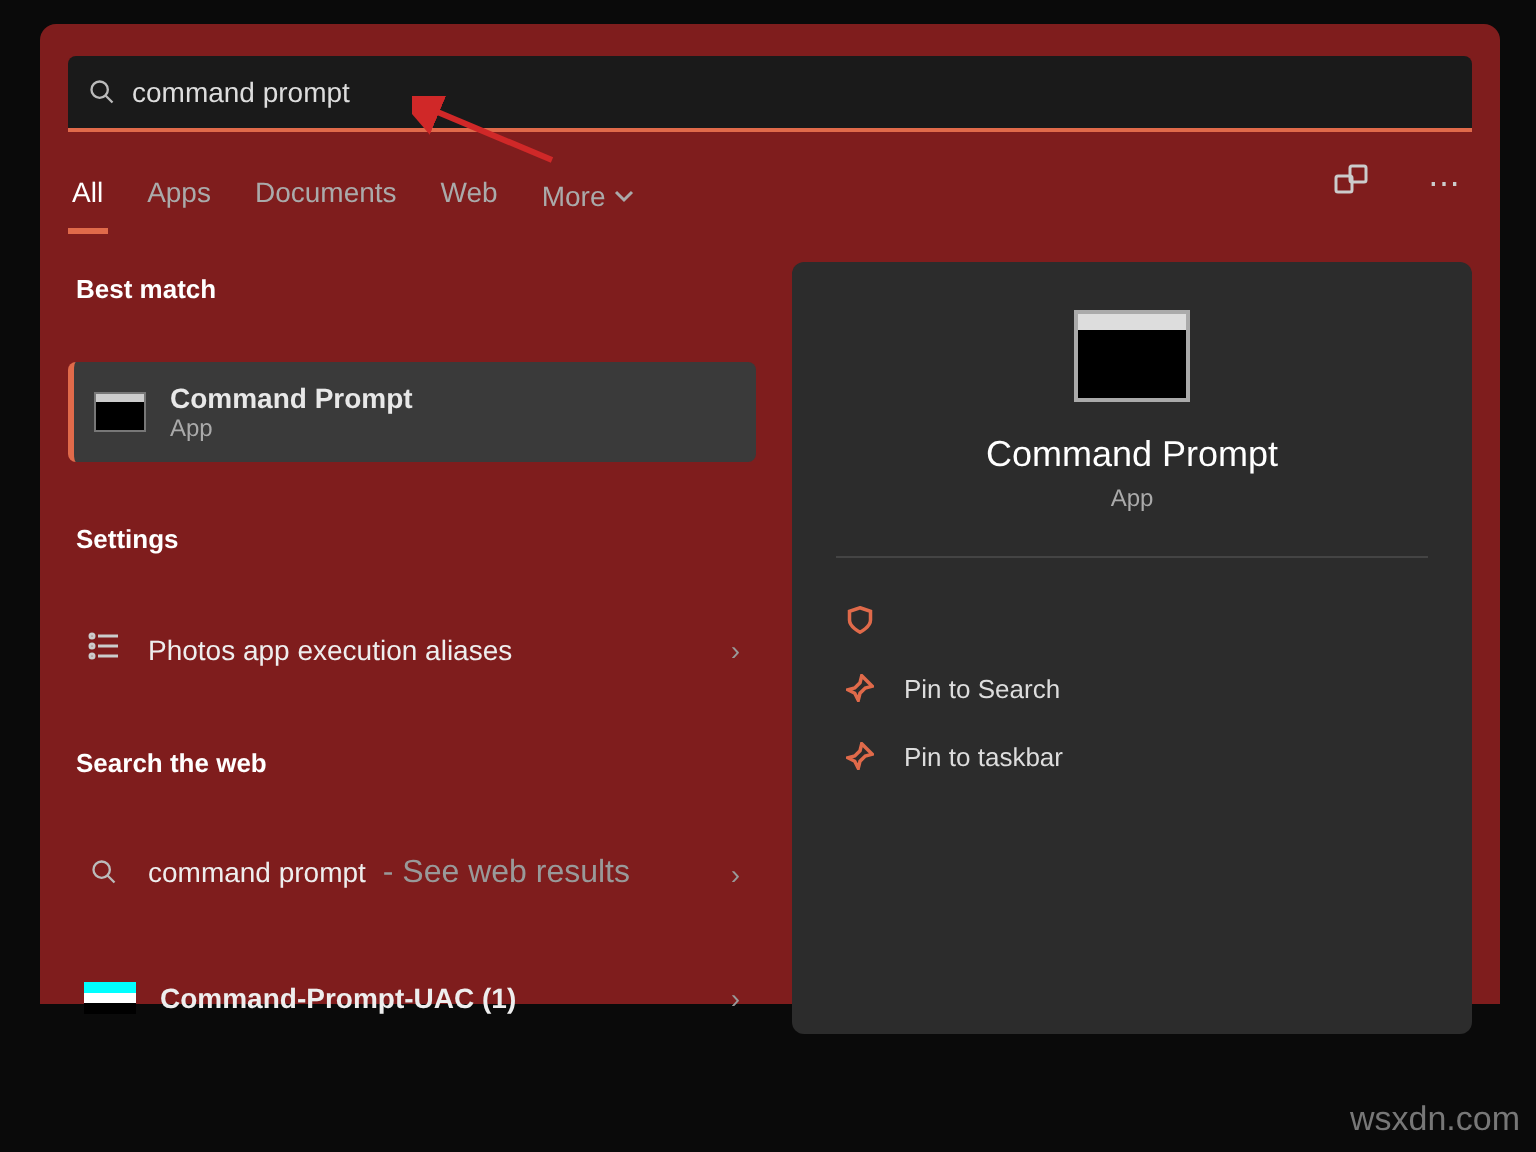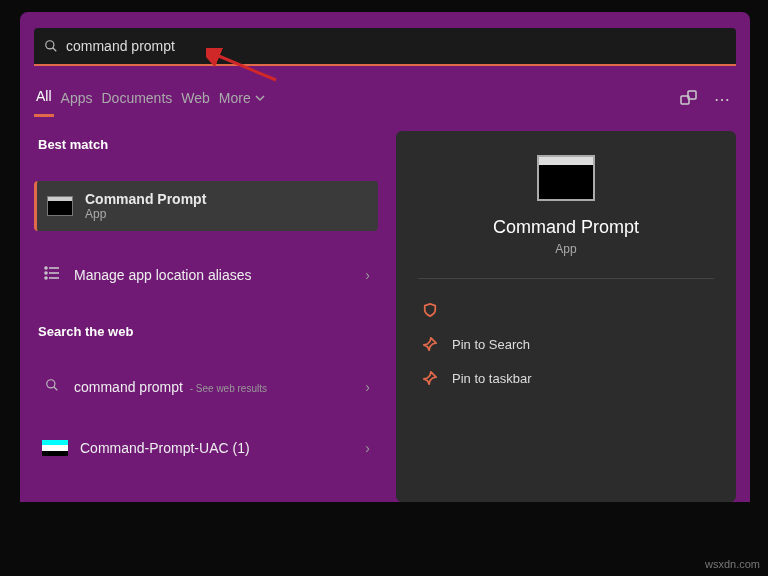--- a/index.html
+++ b/index.html
@@ -9,21 +9,21 @@
     font-family: "Segoe UI", sans-serif;
     color: #e8e8e8;
     font-size: 13px;
     position: relative;
     overflow: hidden;
   }
   .window {
     position: absolute;
     left: 20px; top: 12px;
     width: 730px; height: 490px;
-    background: #701a75;
+    background: #7f1d1d;
     border-radius: 8px 8px 0 0;
     display: flex; flex-direction: column;
   }
   .search-wrap {
     margin: 16px 14px 6px 14px;
     position: relative;
   }
   .search-bar {
     display: flex; align-items: center;
     background: #1a1a1a;
@@ -36,23 +36,23 @@
     background: transparent; border: none; outline: none;
     color: #ddd; font-size: 14px; flex: 1; margin-left: 8px;
   }
   .search-icon-svg { width:14px; height:14px; stroke:#bbb; fill:none; stroke-width:2; }
   .arrow-annot {
     position: absolute;
     left: 172px; top: 20px;
     pointer-events: none;
   }
   .tabs {
-    display: flex; align-items: center;
+    display: flex; 
     padding: 10px 14px 0 14px;
-    gap: 5px;
+    gap: 18px;
   }
   .tab {
     font-size: 14px; color: #aaa;
     padding: 6px 2px 10px 2px;
     cursor: pointer;
   }
   .tab.active { color: #fff; border-bottom: 3px solid #e06a4a; }
   .tab-more { display:flex; align-items:center; gap:4px;}
   .tab-spacer { flex: 1; }
   .top-icon { color:#ccc; width:28px; text-align:center; cursor:pointer; font-size:16px;}
@@ -78,21 +78,21 @@
   .bm-text .title { font-weight:600; font-size:14px; }
   .bm-text .sub { font-size:12px; color:#aaa; }
   .row {
     display:flex; align-items:center;
     padding: 10px 8px;
     gap: 12px;
     cursor:pointer;
   }
   .row .row-icon { width:20px; text-align:center; color:#ccc; font-size:14px;}
   .row .row-label { flex:1; font-size:14px; color:#eee;}
-  .row .row-sub { color:#999; font-size:10px; margin-left:4px;}
+  .row .row-sub { color:#999; font-size:16px; margin-left:4px;}
   .row .chev { color:#999; font-size:14px;}
   .photo-thumb {
     width:26px; height:16px;
     background: linear-gradient(#0ff 0 33%, #fff 33% 66%, #000 66%);
   }
   .right {
     width: 340px;
     background: #2c2c2c;
     border-radius: 6px;
     padding: 24px 22px;
@@ -110,21 +110,21 @@
   .actions { align-self:stretch; display:flex; flex-direction:column; }
   .action {
     display:flex; align-items:center; gap:14px;
     padding: 9px 4px; cursor:pointer;
     font-size:13px; color:#ddd;
   }
   .action .a-icon { width:16px; height:16px; color:#e06a4a; display:flex; align-items:center; justify-content:center;}
   .action .a-icon svg { width:14px; height:14px; stroke:#e06a4a; fill:none; stroke-width:2;}
   .watermark {
     position:absolute; right:8px; bottom:6px;
-    font-size:11px; color:#777; font-family: sans-serif;
+    font-size:17px; color:#777; font-family: sans-serif;
   }
 </style>
 </head>
 <body>
 
 <div class="window">
 
   <div class="search-wrap">
     <div class="search-bar">
       <svg class="search-icon-svg" viewBox="0 0 24 24">
@@ -168,52 +168,53 @@
     <div class="left">
       <div class="section-label">Best match</div>
       <div class="best-match">
         <div class="cmd-thumb"></div>
         <div class="bm-text">
           <div class="title">Command Prompt</div>
           <div class="sub">App</div>
         </div>
       </div>
 
+      <div class="section-label">Settings</div>
       <div class="row">
         <div class="row-icon">
           <svg width="16" height="14" viewBox="0 0 16 14" stroke="#ccc" fill="none" stroke-width="1.5">
               <line x1="5" y1="2" x2="15" y2="2"></line>
               <line x1="5" y1="7" x2="15" y2="7"></line>
               <line x1="5" y1="12" x2="15" y2="12"></line>
               <circle cx="2" cy="2" r="1"></circle>
               <circle cx="2" cy="7" r="1"></circle>
               <circle cx="2" cy="12" r="1"></circle>
             </svg>
         </div>
-        <div class="row-label">Manage app location aliases</div>
+        <div class="row-label">Photos app execution aliases</div>
         <div class="chev">›</div>
       </div>
 
       <div class="section-label">Search the web</div>
       <div class="row">
         <div class="row-icon">
           <svg class="search-icon-svg" viewBox="0 0 24 24">
               <circle cx="10" cy="10" r="7"></circle>
               <line x1="15" y1="15" x2="21" y2="21"></line>
             </svg>
         </div>
         <div class="row-label">
           <span>command prompt</span><span class="row-sub"> - See web results</span>
         </div>
         <div class="chev">›</div>
       </div>
 
       <div class="row">
         <div class="photo-thumb"></div>
-        <div class="row-label" style="font-weight:400">Command-Prompt-UAC (1)</div>
+        <div class="row-label" style="font-weight:700">Command-Prompt-UAC (1)</div>
         <div class="chev">›</div>
       </div>
     </div>
 
     <div class="right">
       <div class="big-thumb"></div>
       <div class="right-title">Command Prompt</div>
       <div class="right-sub">App</div>
       <div class="divider"></div>
       <div class="actions">

